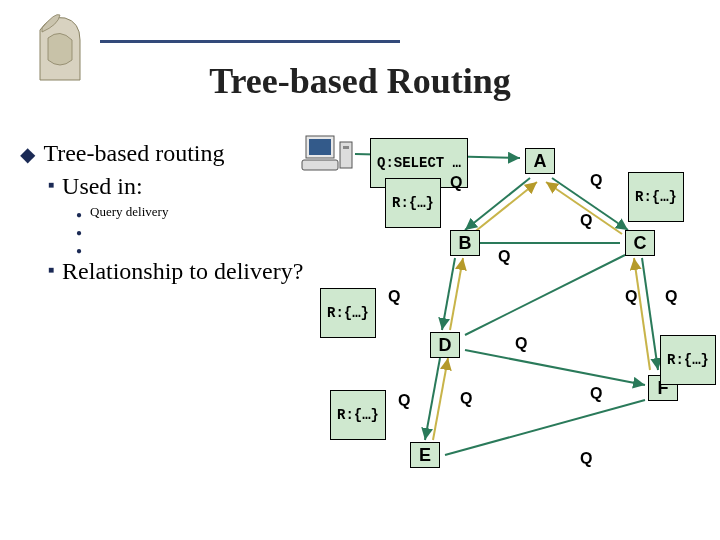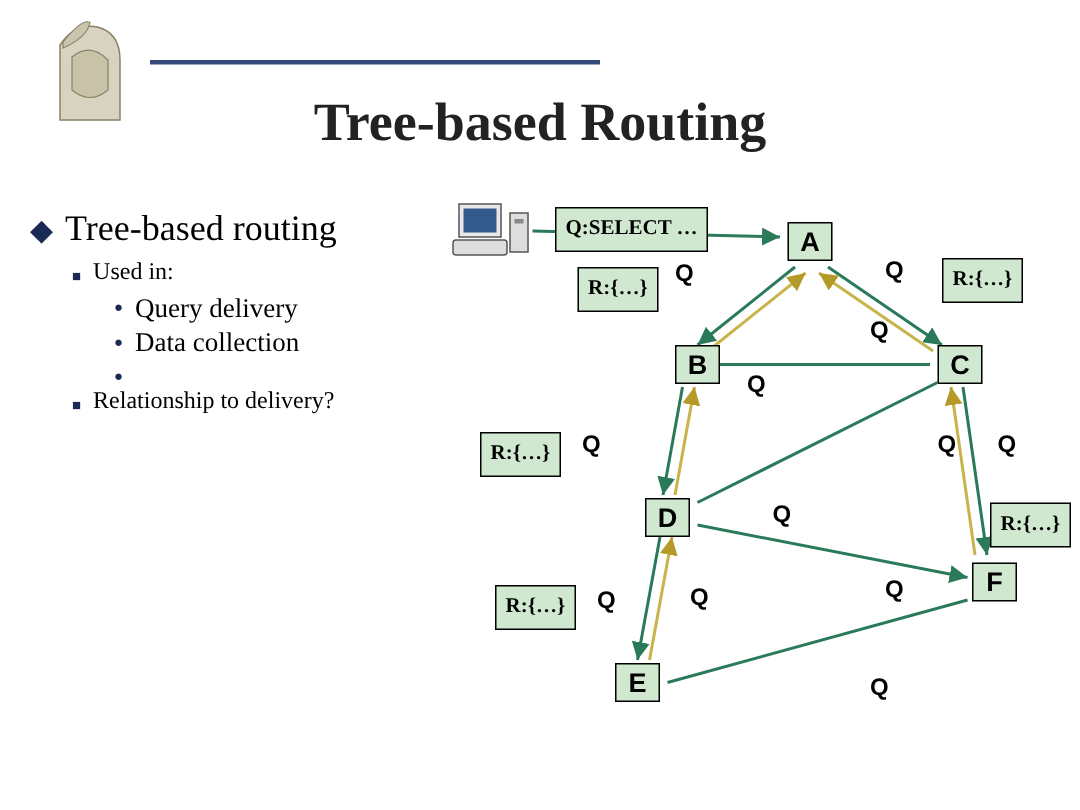--- a/index.html
+++ b/index.html
@@ -7,28 +7,28 @@
   .slide { position: relative; width: 614px; height: 540px; }
   .top-rule { position: absolute; top: 40px; left: 100px; width: 300px; height: 3px; background: #334a7a; }
   .logo { position: absolute; top: 10px; left: 30px; width: 60px; height: 80px; }
   .title { position: absolute; top: 60px; left: 0; width: 720px; text-align: center; font-size: 36px; color: #222; }
   .content { position: absolute; top: 140px; left: 20px; width: 320px; }
   .bullet-l1 { display: flex; align-items: flex-start; gap: 8px; margin-bottom: 6px; }
   .bullet-l1 .sym { font-size: 20px; color: #1b2a55; line-height: 1; margin-top: 4px; }
   .bullet-l1 .txt { font-size: 24px; }
   .bullet-l2 { display: flex; align-items: flex-start; gap: 8px; margin-left: 28px; margin-bottom: 4px; }
   .bullet-l2 .sym { font-size: 10px; color: #1b2a55; margin-top: 6px; }
-  .bullet-l2 .txt { font-size: 16px; }
+  .bullet-l2 .txt { font-size: 24px; }
   .bullet-l3 { display: flex; align-items: flex-start; gap: 8px; margin-left: 56px; margin-bottom: 2px; }
   .bullet-l3 .sym { font-size: 10px; color: #1b2a55; margin-top: 5px; }
-  .bullet-l3 .txt { font-size: 18px; }
+  .bullet-l3 .txt { font-size: 13px; }
 
   
   .diagram { position: absolute; top: 130px; left: 290px; width: 430px; height: 400px; }
-  .box { position: absolute; border: 1.5px solid #000; background: #cfe8cf; font-family: Liberation Serif, serif; font-weight: bold; font-size: 14px; padding: 6px 6px; white-space: nowrap; }
+  .box { position: absolute; border: 1.5px solid #000; background: #cfe8cf; font-family: Liberation Mono, monospace; font-weight: bold; font-size: 14px; padding: 16px 6px; white-space: nowrap; }
   .node { position: absolute; width: 30px; height: 26px; border: 1.5px solid #000; background: #cfe8cf; font-family: Arial, sans-serif; font-weight: bold; font-size: 18px; text-align: center; line-height: 24px; }
   .qlabel { position: absolute; font-family: Arial, sans-serif; font-weight: bold; font-size: 16px; }
   svg.edges { position: absolute; top: 0; left: 0; width: 430px; height: 400px; }
   .pc-icon { position: absolute; }
   .pc-icon svg { width: 54px; height: 50px; }
   .logo svg { width: 60px; height: 80px; }
 </style>
 </head>
 <body>
 
@@ -54,21 +54,20 @@
     <div class="bullet-l2">
       <span class="sym">■</span>
       <span class="txt">Used in:</span>
     </div>
     <div class="bullet-l3">
       <span class="sym">●</span>
       <span class="txt">Query delivery</span>
     </div>
     <div class="bullet-l3">
       <span class="sym">●</span>
-      <span class="txt">Data collection</span>
     </div>
     <div class="bullet-l3">
       <span class="sym">●</span>
     </div>
     <div class="bullet-l2">
       <span class="sym">■</span>
       <span class="txt">Relationship to delivery?</span>
     </div>
   </div>
 

